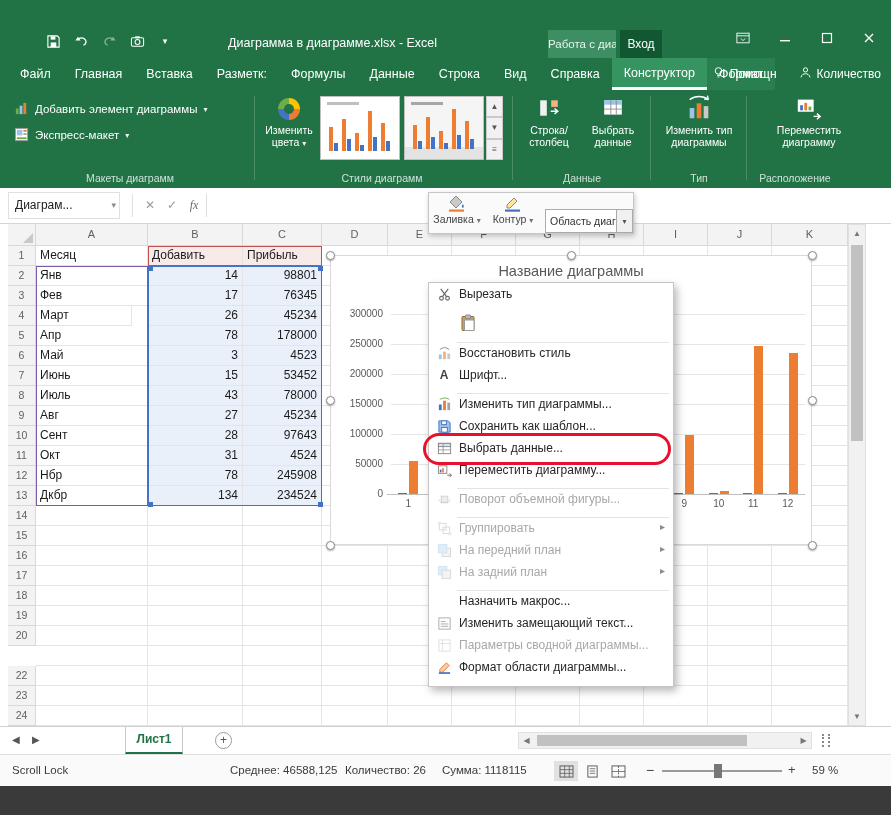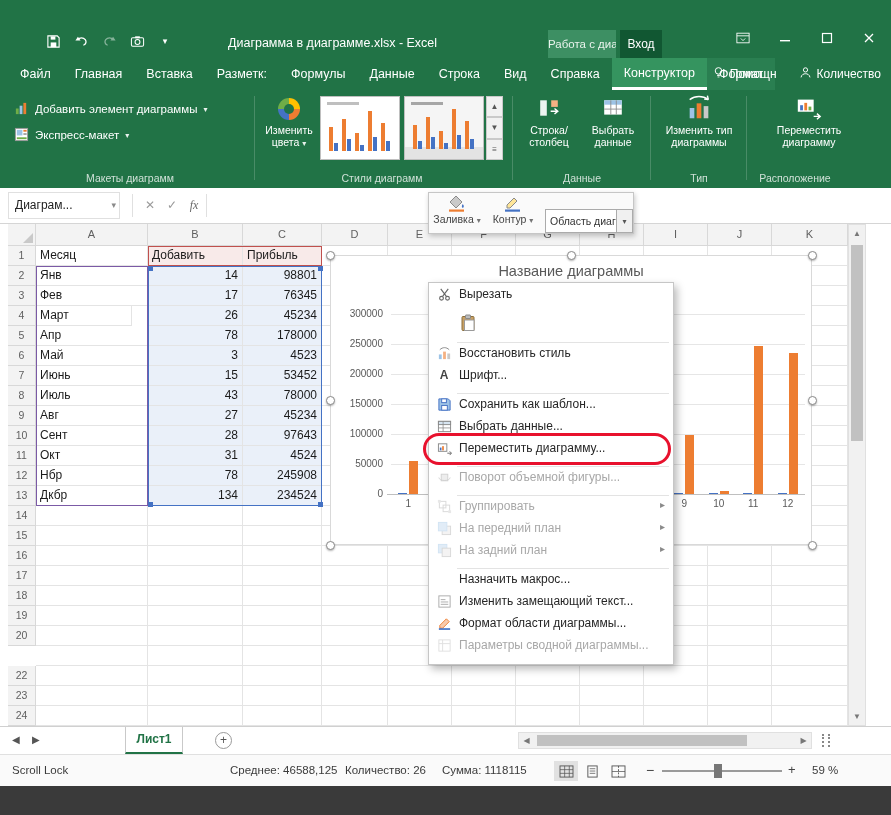--- a/index.html
+++ b/index.html
@@ -815,20 +815,31 @@
           <span style="font-weight:bold;color:#444;font-size:12px">A</span>
         </span>
         <span class="mtext">Шрифт...</span>
       </div>
       <div class="msep">
         <div></div>
       </div>
       <div class="mi">
         <span class="micon">
           <svg width="15" height="15" viewBox="0 0 16 16">
+            <rect x="2" y="8" width="3" height="6" fill="#4472C4"></rect>
+            <rect x="6.5" y="4" width="3" height="10" fill="#ED7D31"></rect>
+            <rect x="11" y="6" width="3" height="8" fill="#A5A5A5"></rect>
+            <path d="M3 2.5 C7 0.5 10 0.5 13 2.5" stroke="#70AD47" fill="none"></path>
+          </svg>
+        </span>
+        <span class="mtext">Изменить тип диаграммы...</span>
+      </div>
+      <div class="mi">
+        <span class="micon">
+          <svg width="15" height="15" viewBox="0 0 16 16">
             <path d="M2 2 h10 l2 2 v10 H2 Z" fill="#9DC3E6" stroke="#4472C4"></path>
             <rect x="5" y="9" width="6" height="5" fill="#fff" stroke="#4472C4"></rect>
             <rect x="5" y="2" width="5" height="4" fill="#fff" stroke="#4472C4"></rect>
           </svg>
         </span>
         <span class="mtext">Сохранить как шаблон...</span>
       </div>
       <div class="mi">
         <span class="micon">
           <svg width="15" height="15" viewBox="0 0 16 16">
@@ -906,37 +917,37 @@
       </div>
       <div class="mi">
         <span class="micon">
           <svg width="15" height="15" viewBox="0 0 16 16">
             <rect x="2" y="2" width="12" height="12" fill="none" stroke="#AAA"></rect>
             <path d="M4 6 h5 M4 8.5 h8 M4 11 h8" stroke="#AAA"></path>
           </svg>
         </span>
         <span class="mtext">Изменить замещающий текст...</span>
       </div>
+      <div class="mi dis">
+        <span class="micon">
+          <svg width="15" height="15" viewBox="0 0 16 16">
+            <rect x="2" y="2" width="12" height="12" fill="none" stroke="#BBB"></rect>
+            <path d="M2 6 h12 M6 2 v12" stroke="#BBB"></path>
+          </svg>
+        </span>
+        <span class="mtext">Параметры сводной диаграммы...</span>
+      </div>
       <div class="mi">
         <span class="micon">
           <svg width="15" height="15" viewBox="0 0 16 16">
             <path d="M3 10 L10 3 l3 3 -7 7 H3 Z" fill="#F8CBAD" stroke="#ED7D31"></path>
             <rect x="2" y="13" width="12" height="1.8" fill="#4472C4"></rect>
           </svg>
         </span>
         <span class="mtext">Формат области диаграммы...</span>
-      </div>
-      <div class="mi dis">
-        <span class="micon">
-          <svg width="15" height="15" viewBox="0 0 16 16">
-            <rect x="2" y="2" width="12" height="12" fill="none" stroke="#BBB"></rect>
-            <path d="M2 6 h12 M6 2 v12" stroke="#BBB"></path>
-          </svg>
-        </span>
-        <span class="mtext">Параметры сводной диаграммы...</span>
       </div>
     </div>
   <div id="red-oval" style="top: 433px;"></div>
 
   <div id="tabbar">
     <span class="tnav" style="left:12px">◀</span>
     <span class="tnav" style="left:32px">▶</span>
     <div id="sheet-tab">Лист1</div>
     <div id="add-sheet">+</div>
     <div id="h-scroll">

